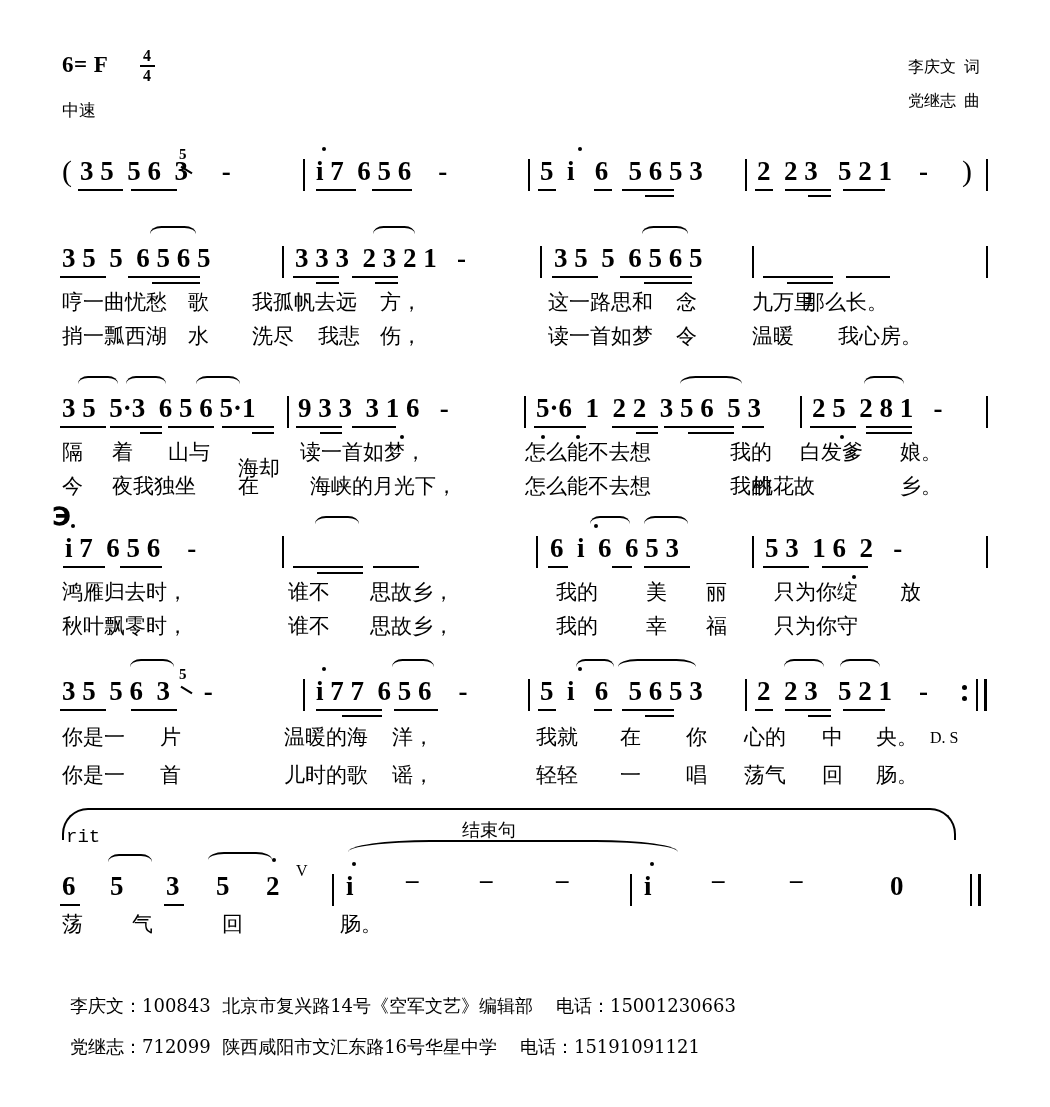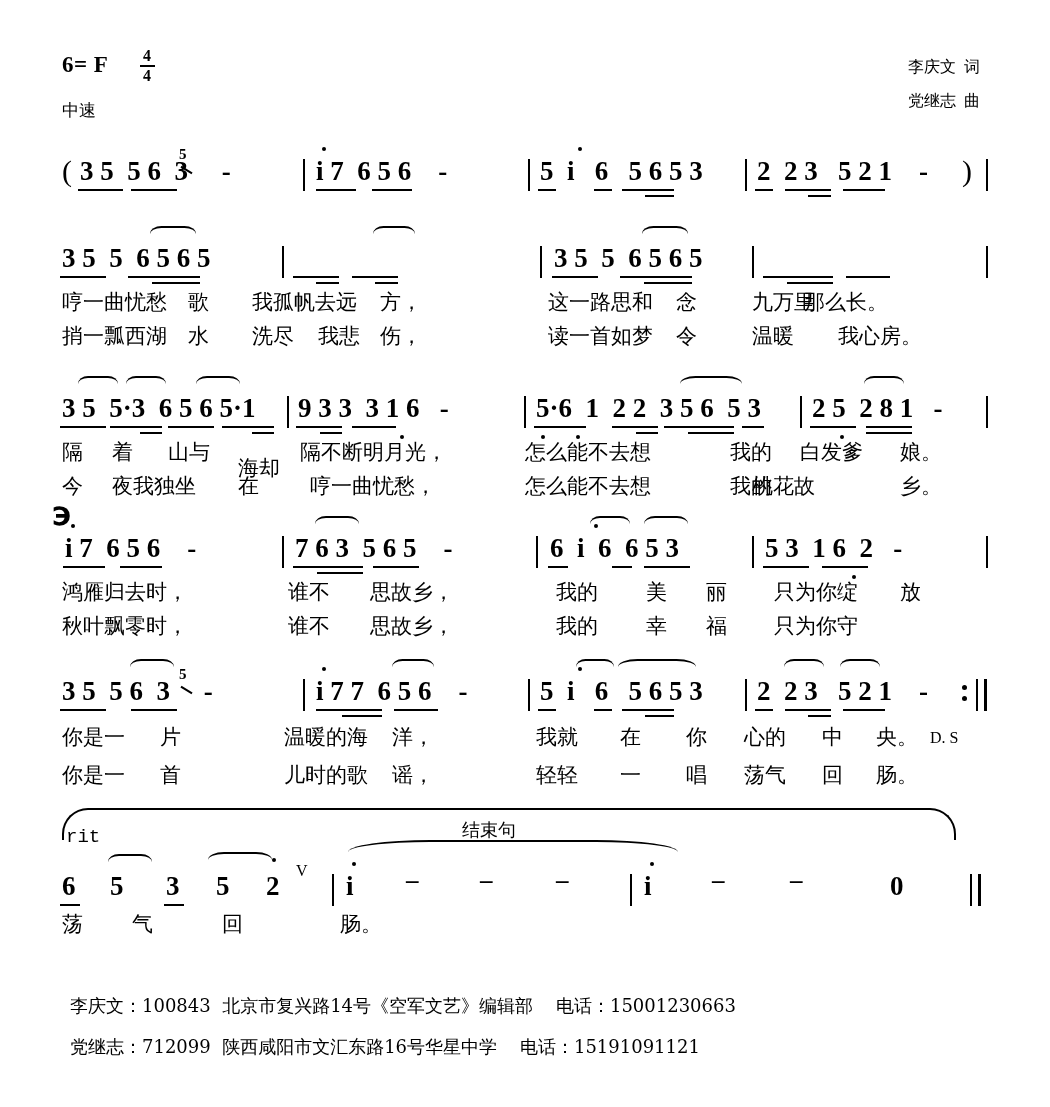--- a/index.html
+++ b/index.html
@@ -126,20 +126,21 @@
 
   <div class="row" style="top:222px">
     <div class="notes">
       <span class="n" style="left:62px">3 5  5  6 5 6 5</span>
       <span class="ub" style="left:60px;bottom:2px;width:46px"></span>
       <span class="ub" style="left:128px;bottom:2px;width:72px"></span>
       <span class="ub" style="left:152px;bottom:-4px;width:48px"></span>
       <span class="slur" style="left:150px;bottom:38px;width:46px"></span>
 
       <span class="bl" style="left:282px"></span>
+      <span class="n" style="left:295px">3 3 3  2 3 2 1   -</span>
       <span class="ub" style="left:293px;bottom:2px;width:46px"></span>
       <span class="ub" style="left:316px;bottom:-4px;width:23px"></span>
       <span class="ub" style="left:352px;bottom:2px;width:46px"></span>
       <span class="ub" style="left:375px;bottom:-4px;width:23px"></span>
       <span class="slur" style="left:373px;bottom:38px;width:42px"></span>
 
       <span class="bl" style="left:540px"></span>
       <span class="n" style="left:554px">3 5  5  6 5 6 5</span>
       <span class="ub" style="left:552px;bottom:2px;width:46px"></span>
       <span class="ub" style="left:620px;bottom:2px;width:72px"></span>
@@ -213,47 +214,46 @@
       <span class="ub" style="left:866px;bottom:2px;width:46px"></span>
       <span class="ub" style="left:866px;bottom:-4px;width:46px"></span>
       <span class="slur" style="left:864px;bottom:38px;width:40px"></span>
       <span class="bl" style="left:986px"></span>
     </div>
     <div class="lyrics" style="height:68px">
       <span class="ly" style="left:62px;top:8px">隔</span>
       <span class="ly" style="left:112px;top:8px">着</span>
       <span class="ly" style="left:168px;top:8px">山与</span>
       <span class="ly" style="left:238px;top:24px">海却</span>
-      <span class="ly" style="left:300px;top:8px">隔不断明月光，</span>
+      <span class="ly" style="left:300px;top:8px">读一首如梦，</span>
       <span class="ly" style="left:525px;top:8px">怎么能不去想</span>
       <span class="ly" style="left:730px;top:8px">我的</span>
       <span class="ly" style="left:800px;top:8px">白发爹</span>
       <span class="ly" style="left:900px;top:8px">娘。</span>
 
       <span class="ly" style="left:62px;top:42px">今</span>
       <span class="ly" style="left:112px;top:42px">夜我独坐</span>
       <span class="ly" style="left:238px;top:42px">在</span>
-      <span class="ly" style="left:310px;top:42px">哼一曲忧愁，</span>
+      <span class="ly" style="left:310px;top:42px">海峡的月光下，</span>
       <span class="ly" style="left:525px;top:42px">怎么能不去想</span>
       <span class="ly" style="left:730px;top:42px">我的</span>
       <span class="ly" style="left:752px;top:42px">桃花故</span>
       <span class="ly" style="left:900px;top:42px">乡。</span>
     </div>
   </div>
 
   <div class="row" style="top:498px">
     <div class="notes" style="height:72px">
       <span class="segno" style="left:52px;top:0">℈</span>
       <span class="n" style="left:65px">i 7  6 5 6    -</span>
       <span class="odot" style="left:71px;bottom:42px"></span>
       <span class="ub" style="left:63px;bottom:2px;width:42px"></span>
       <span class="ub" style="left:120px;bottom:2px;width:42px"></span>
 
       <span class="bl" style="left:282px"></span>
-      <span class="n" style="left:295px">7 6 3  5 6 5    -</span>
       <span class="ub" style="left:293px;bottom:2px;width:70px"></span>
       <span class="ub" style="left:317px;bottom:-4px;width:46px"></span>
       <span class="ub" style="left:373px;bottom:2px;width:46px"></span>
       <span class="slur" style="left:315px;bottom:38px;width:44px"></span>
 
       <span class="bl" style="left:536px"></span>
       <span class="n" style="left:550px">6  i  6  6 5 3</span>
       <span class="odot" style="left:594px;bottom:42px"></span>
       <span class="ub" style="left:548px;bottom:2px;width:20px"></span>
       <span class="ub" style="left:612px;bottom:2px;width:20px"></span>

